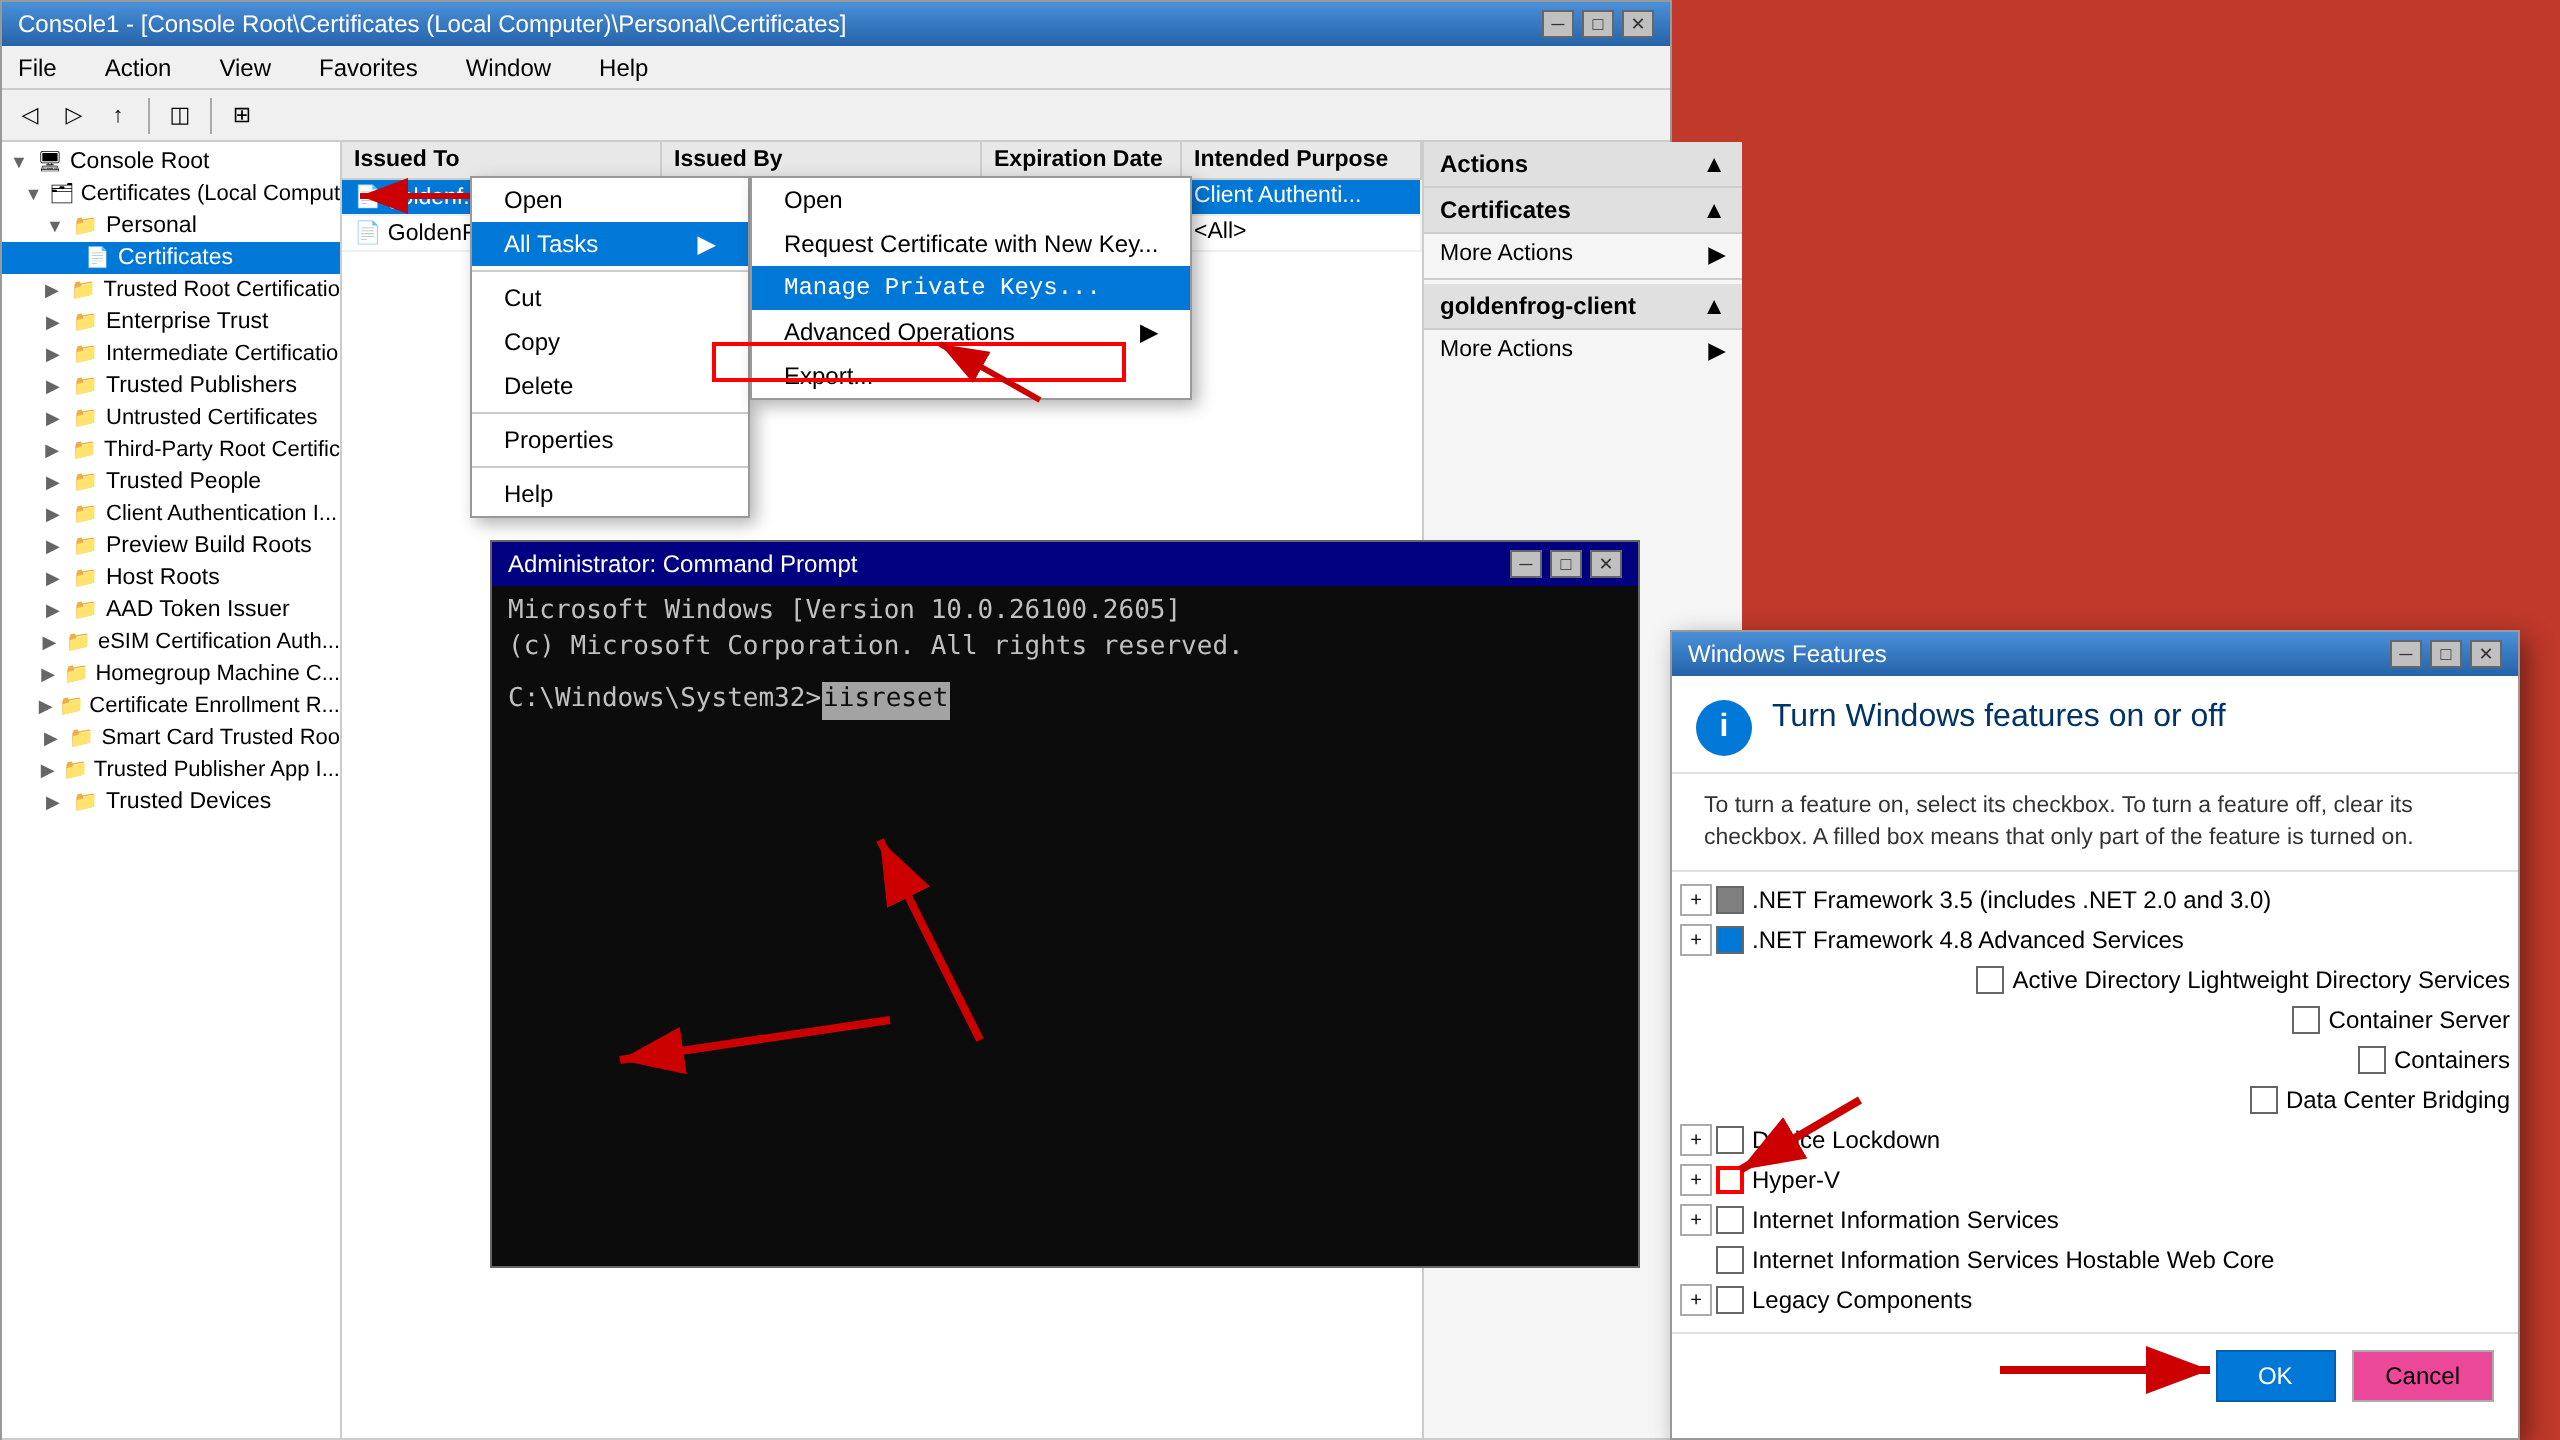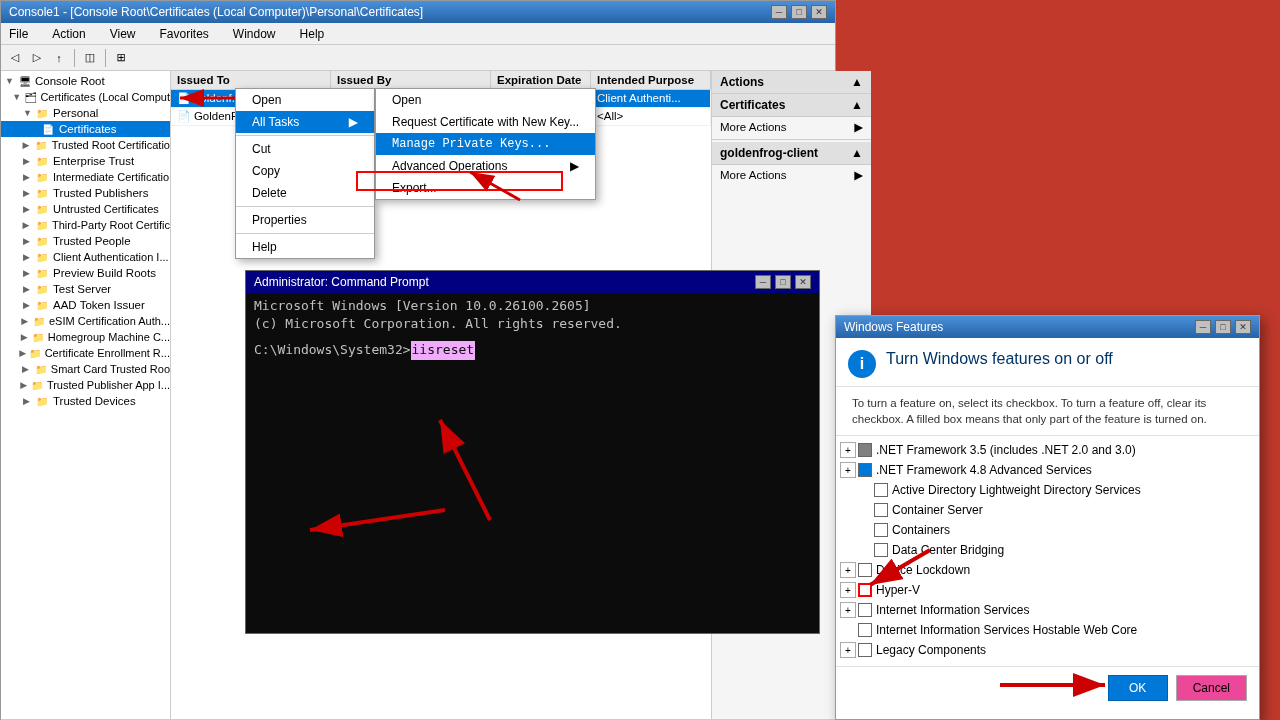--- a/index.html
+++ b/index.html
@@ -301,21 +301,21 @@
     .cmd-prompt-line {
       color: #c0c0c0;
     }
 
     .cmd-input-line {
       display: flex;
       align-items: center;
     }
 
     .cmd-cursor {
-      background: #f0abfc;
+      background: #a3a3a3;
       color: #0c0c0c;
       padding: 0 1px;
     }
 
     
     .winfeatures-window {
       position: absolute;
       top: 315px;
       left: 835px;
       width: 425px;
@@ -418,21 +418,21 @@
     }
 
     .wf-checkbox.partial {
       background: #808080;
     }
 
     .wf-checkbox.highlighted {
       border: 2px solid #ff0000;
     }
 
-    .wf-indent-1 { padding-left: 20px; }
+    .wf-indent-1 { padding-left: 20px; justify-content: flex-end; }
 
     .winfeatures-footer {
       display: flex;
       justify-content: flex-end;
       padding: 8px 12px;
       gap: 8px;
       border-top: 1px solid #e0e0e0;
     }
 
     .wf-btn {
@@ -575,21 +575,21 @@
       <div class="tree-item">
         <span class="tree-indent" style="display:inline-block;width:22px"></span>
         <span class="tree-arrow">▶</span>
         <span class="tree-icon">📁</span>
         <span>Preview Build Roots</span>
       </div>
       <div class="tree-item">
         <span class="tree-indent" style="display:inline-block;width:22px"></span>
         <span class="tree-arrow">▶</span>
         <span class="tree-icon">📁</span>
-        <span>Test Server</span>
+        <span>Host Roots</span>
       </div>
       <div class="tree-item">
         <span class="tree-indent" style="display:inline-block;width:22px"></span>
         <span class="tree-arrow">▶</span>
         <span class="tree-icon">📁</span>
         <span>AAD Token Issuer</span>
       </div>
       <div class="tree-item">
         <span class="tree-indent" style="display:inline-block;width:22px"></span>
         <span class="tree-arrow">▶</span>

